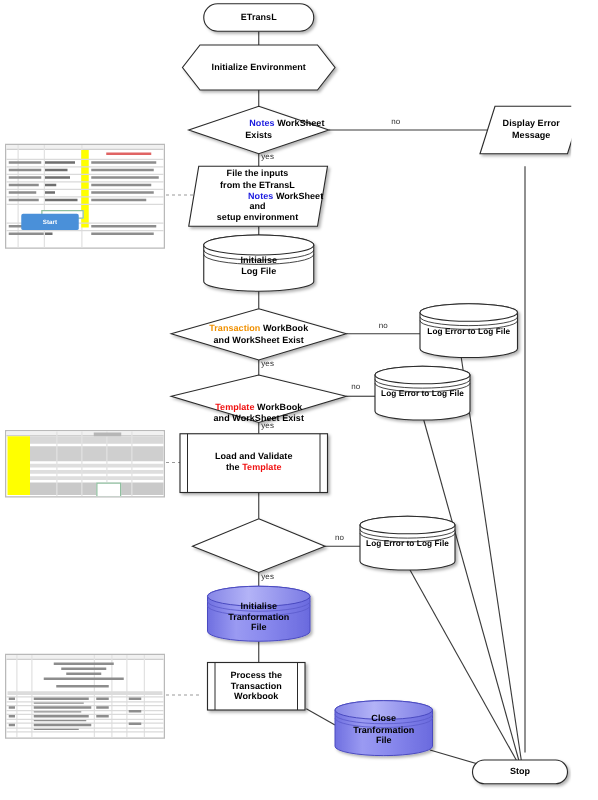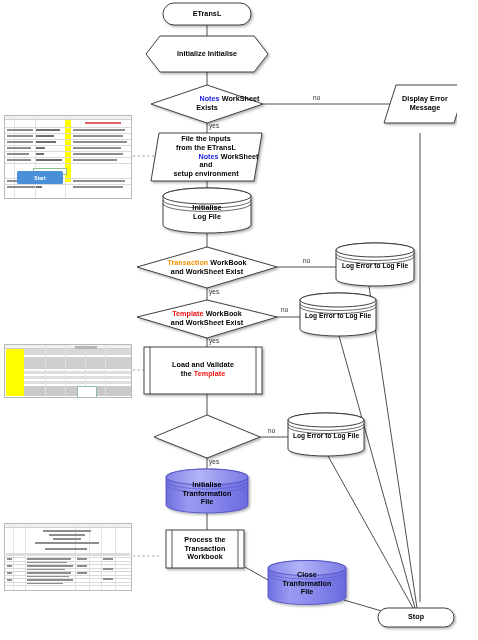--- a/index.html
+++ b/index.html
@@ -176,21 +176,21 @@
       <ellipse cx="307" cy="568" rx="39" ry="7.5" fill="url(#purpTop)" stroke="#4a4ac0" stroke-width="0.8"></ellipse>
       <path d="M268,571.5 a39,7.5 0 0 0 78,0" fill="none" stroke="#5d5dcd" stroke-width="0.7"></path>
       <path d="M268,574.5 a39,7.5 0 0 0 78,0" fill="none" stroke="#5d5dcd" stroke-width="0.7"></path>
     </g>
 
     <rect x="378" y="608" width="76" height="19" rx="9.5" ry="9.5" fill="#ffffff" stroke="#2b2b2b" stroke-width="0.9" filter="url(#sh)"></rect>
   </svg>
 
   <div class="node-label" style="left:163px;top:3px;width:88px;height:22px;">ETransL</div>
 
-  <div class="node-label" style="left:146px;top:36px;width:122px;height:36px;">Initialize Initialise</div>
+  <div class="node-label" style="left:146px;top:36px;width:122px;height:36px;">Initialize Environment</div>
 
   <div class="node-label" style="left:151px;top:88px;width:112px;height:32px;">
     <span><span class="kw-blue">Notes</span><span> WorkSheet
 Exists</span></span>
   </div>
 
   <div class="node-label" style="left:386px;top:86px;width:78px;height:36px;">Display Error
 Message</div>
 
   <div class="node-label" style="left:153px;top:135px;width:106px;height:44px;">
@@ -198,21 +198,21 @@
   </div>
 
   <div class="node-label" style="left:167px;top:198px;width:80px;height:30px;">Initialise
 Log File</div>
 
   <div class="node-label" style="left:139px;top:254px;width:136px;height:27px;">
     <span><span class="kw-orange">Transaction</span><span> WorkBook
 and WorkSheet Exist</span></span>
   </div>
 
-  <div class="node-label" style="left:139px;top:305px;width:136px;height:27px;">
+  <div class="node-label" style="left:139px;top:317px;width:136px;height:27px;">
     <span><span class="kw-red">Template</span><span> WorkBook
 and WorkSheet Exist</span></span>
   </div>
 
   <div class="node-label" style="left:338px;top:256px;width:74px;height:20px;font-size:6.6px;">Log Error to Log File</div>
 
   <div class="node-label" style="left:302px;top:306px;width:72px;height:20px;font-size:6.6px;">Log Error to Log File</div>
 
   <div class="node-label" style="left:150px;top:352px;width:106px;height:36px;">
     <span><span>Load and Validate</span><br><span>the </span><span class="kw-red">Template</span></span>

